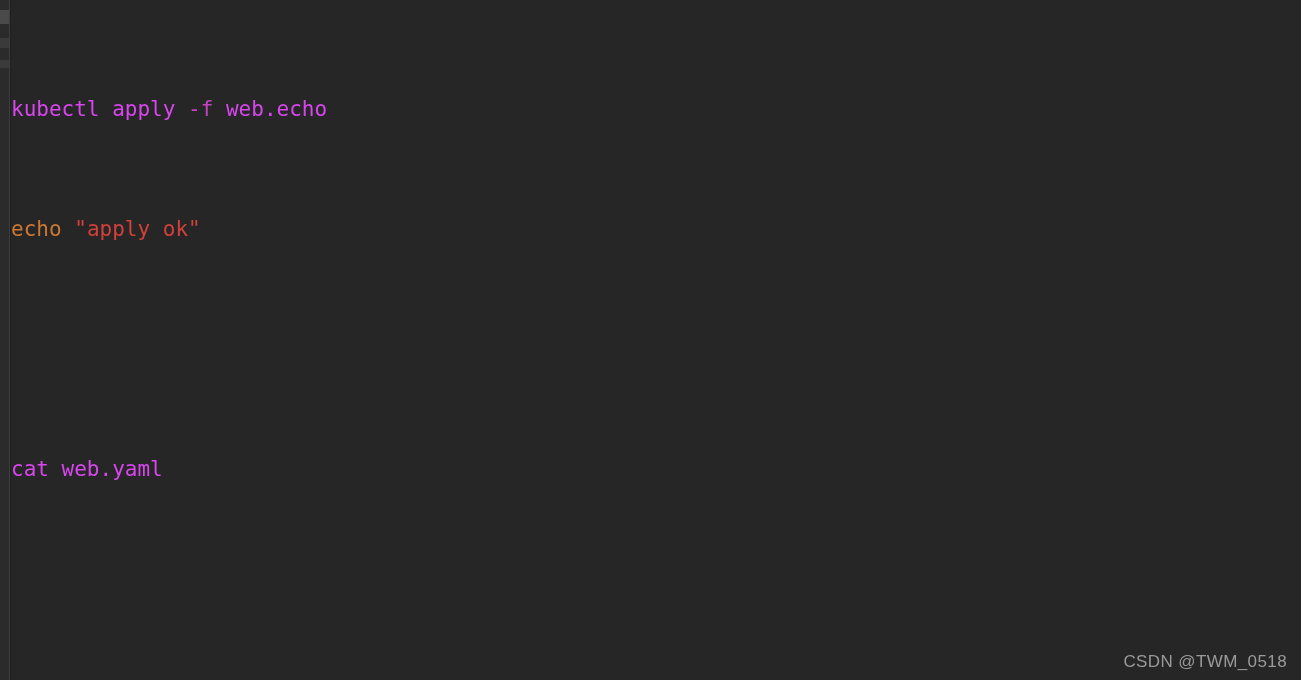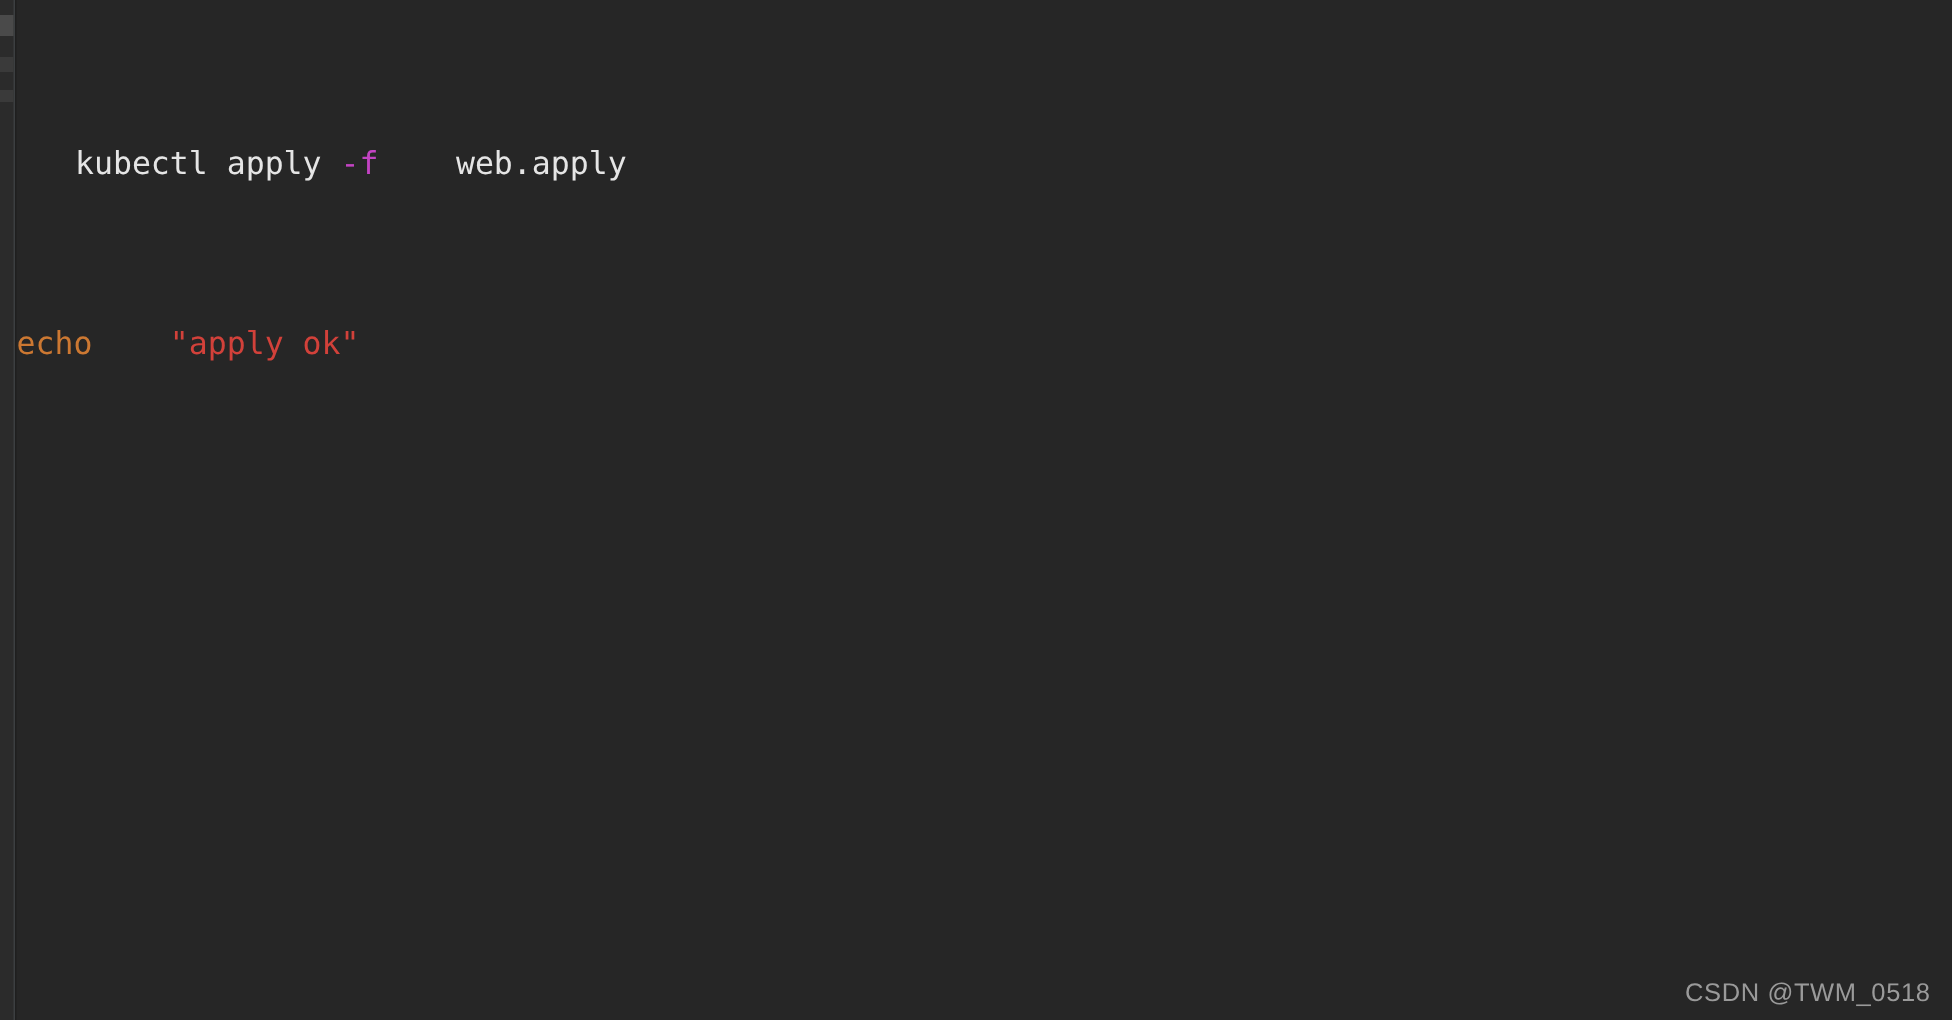--- a/index.html
+++ b/index.html
@@ -60,21 +60,21 @@
     white-space: pre;
     letter-spacing: 0px;
     color: #d8d8d8;
   }
   .line {
     height: 30px;
     white-space: pre;
   }
 
   
-  .t-plain   { color: #e5e5e5; padding-left: 39px; }
+  .t-plain   { color: #d946ef; }
   .t-kw      { color: #cc7832; text-align: right; }
   .t-str     { color: #d2413a; }
   .t-opt     { color: #c343c3; }
 
   
   #watermark {
     position: absolute;
     right: 14px;
     bottom: 8px;
     font-family: Liberation Sans, sans-serif;
@@ -91,26 +91,27 @@
 
   <div id="gutter">
     <div class="gutter-marker" style="top:10px;height:14px;background:#4a4a4a;"></div>
     <div class="gutter-marker" style="top:38px;height:10px;background:#3a3a3a;"></div>
     <div class="gutter-marker" style="top:60px;height:8px;background:#3a3a3a;"></div>
   </div>
   <div id="gutter-divider"></div>
 
   <div id="code">
 
-    <div class="line"><span class="t-plain">kubectl apply </span><span class="t-opt">-f</span><span class="t-plain"> web.apply</span></div>
+    <div class="line"><span class="t-plain">kubectl apply </span><span class="t-opt">-f</span><span class="t-plain"> web.echo</span></div>
 
     <div class="line"><span class="t-kw">echo</span><span class="t-plain"> </span><span class="t-str">"apply ok"</span></div>
 
     <div class="line"> </div>
 
+    <div class="line"><span class="t-plain">cat web.yaml</span></div>
 
     <div class="line"> </div>
 
     
 
     
 
     
 
     

